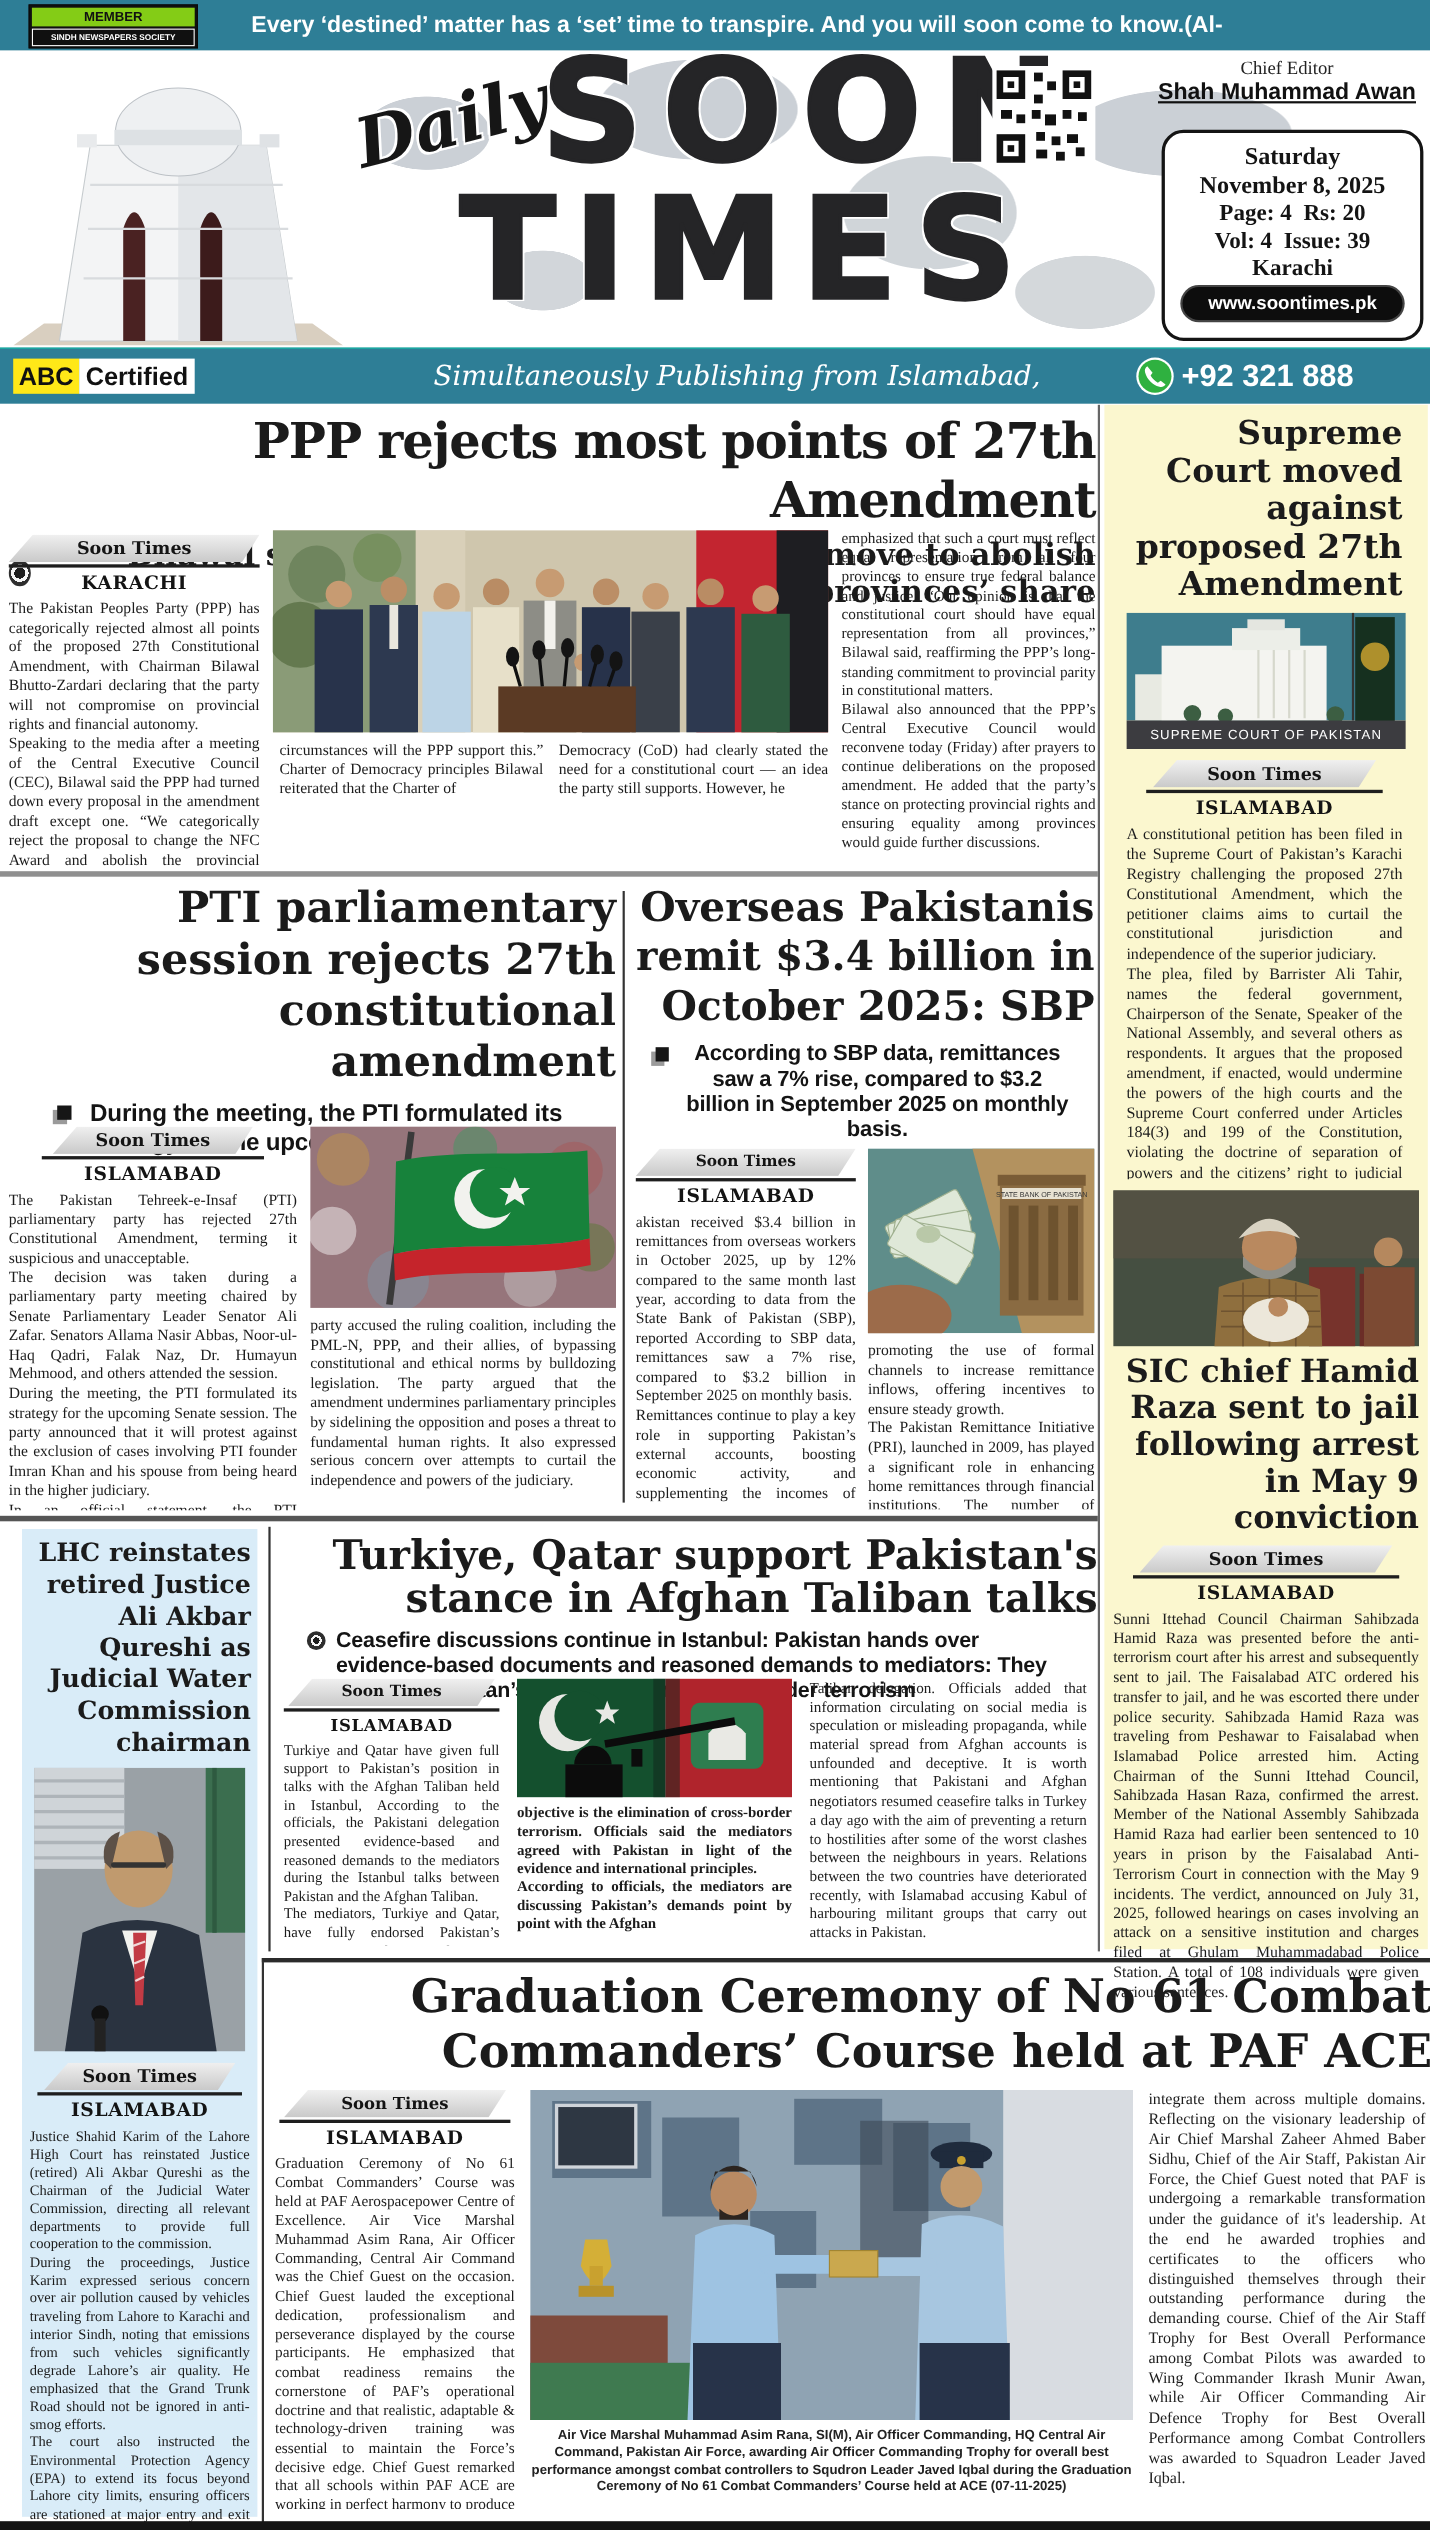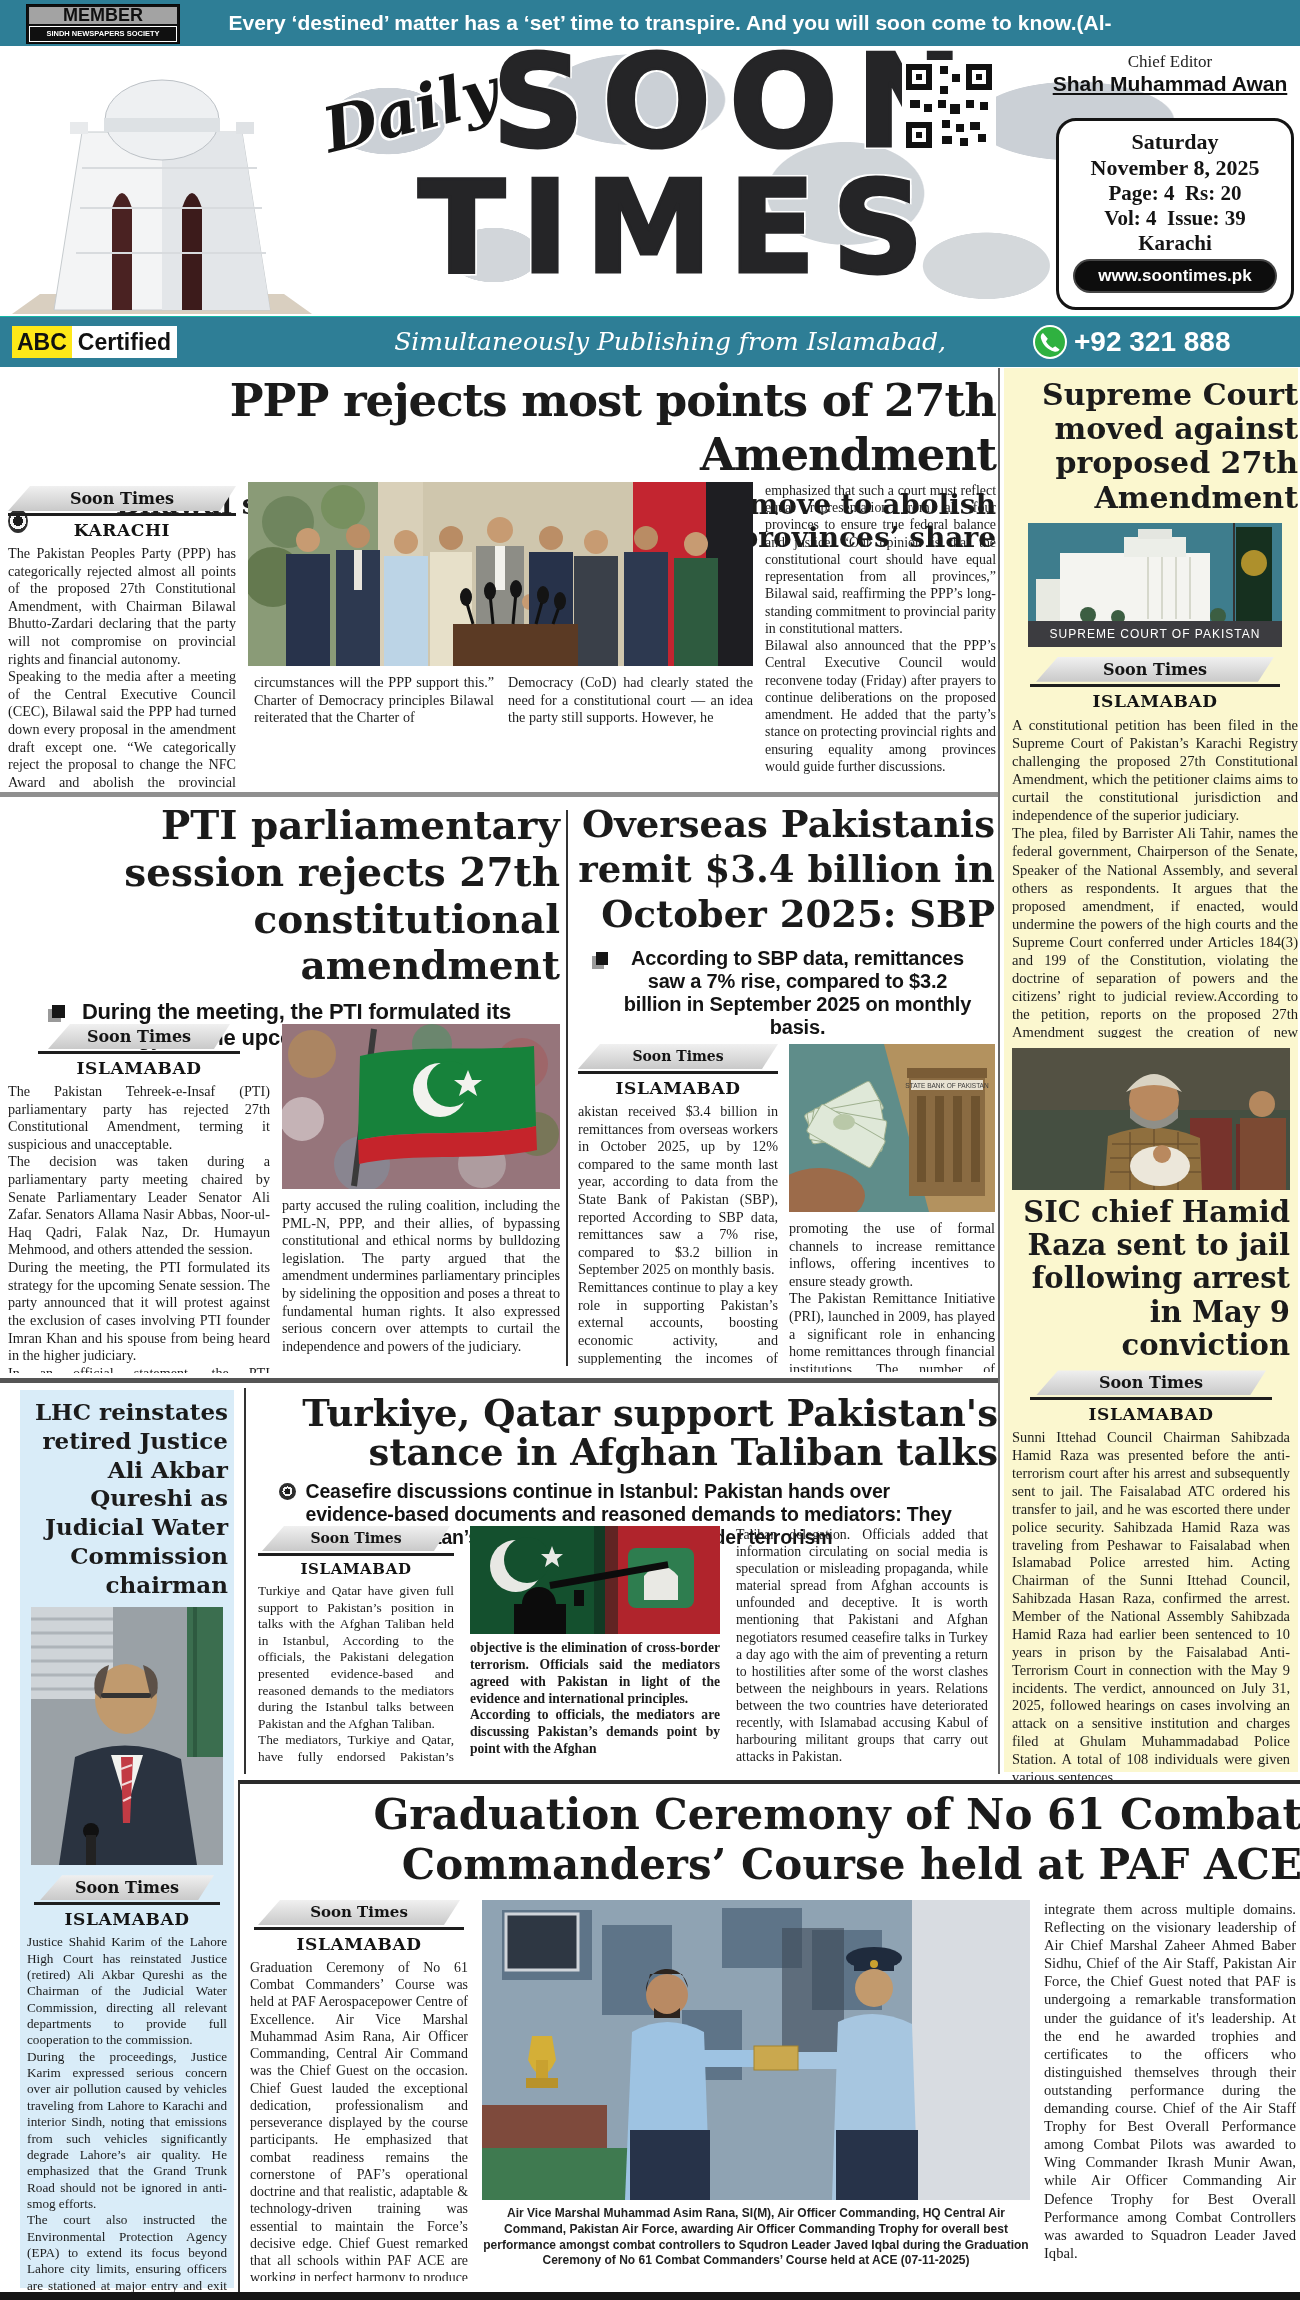--- a/index.html
+++ b/index.html
@@ -20,21 +20,21 @@
   .capt{font-family:"Liberation Sans",sans-serif;font-weight:700;text-align:center;color:#222;}
   svg{display:block;}
 </style>
 </head>
 <body>
 
 <div class="page">
 
   <div class="abs teal" style="left:0;top:0;width:1300px;height:46px;">
     <div class="abs" style="left:26px;top:4px;width:152px;height:38px;background:#101010;border:1px solid #0a0a0a;">
-      <div style="margin:2px;background:#a3a3a3;color:#111;font-family:'Liberation Sans',sans-serif;font-weight:700;font-size:18px;text-align:center;line-height:17px;">MEMBER</div>
+      <div style="margin:2px;background:#84cc16;color:#111;font-family:'Liberation Sans',sans-serif;font-weight:700;font-size:12px;text-align:center;line-height:17px;">MEMBER</div>
       <div style="margin:0 2px;color:#fff;font-family:'Liberation Sans',sans-serif;font-weight:700;font-size:7.5px;text-align:center;line-height:14px;border:1px solid #fff;">SINDH NEWSPAPERS SOCIETY</div>
     </div>
     <div class="abs" style="left:220px;top:0;width:900px;height:46px;color:#fff;font-family:'Liberation Sans',sans-serif;font-weight:700;font-size:21px;line-height:46px;text-align:center;">Every ‘destined’ matter has a ‘set’ time to transpire. And you will soon come to know.(Al-Quran)</div>
   </div>
 
   <div class="abs" style="left:0;top:46px;width:1300px;height:270px;background:#fff;">
     <div class="abs" style="left:300px;top:0;width:880px;height:268px;opacity:.95;background:
       radial-gradient(ellipse 95px 55px at 10% 28%, #c9ced4 60%, transparent 61%),
       radial-gradient(ellipse 150px 75px at 38% 20%, #c9ced4 60%, transparent 61%),
       radial-gradient(ellipse 130px 85px at 62% 55%, #ced3d8 60%, transparent 61%),
@@ -292,21 +292,21 @@
 The Pakistan Remittance Initiative (PRI), launched in 2009, has played a significant role in enhancing home remittances through financial institutions. The number of institutions on the PRI network has grown from around 25 in 2009 to more than 50 in 2024.</div>
       </div>
     </div>
   </div>
 
   <div class="abs" style="left:0;top:1378px;width:998px;height:5px;background:#555;"></div>
   <div class="abs" style="left:998px;top:368px;width:2px;height:1406px;background:#666;"></div>
 
   <div class="abs" style="left:1004px;top:368px;width:294px;height:1404px;background:#fbf7cf;">
 
-    <div style="padding:10px 0 0 8px;">
+    <div style="padding:10px 23px 0 8px;margin-left:12px;">
       <div class="headline" style="font-size:30px;line-height:1.14;">Supreme Court moved against proposed 27th Amendment</div>
       <div style="margin:8px auto 0 auto;width:254px;">
         <svg width="254" height="124" viewBox="0 0 254 124">
           <rect width="254" height="98" fill="#3e7d8d"></rect>
           <rect x="8" y="56" width="42" height="42" fill="#e8eae2"></rect>
           <rect x="32" y="30" width="150" height="68" fill="#f4f4f0"></rect>
           <rect x="96" y="14" width="62" height="20" fill="#eceee8"></rect>
           <rect x="110" y="6" width="34" height="10" fill="#e4e6e0"></rect>
           <g stroke="#d6d8cc" stroke-width="2">
               <line x1="120" y1="34" x2="120" y2="96"></line>

